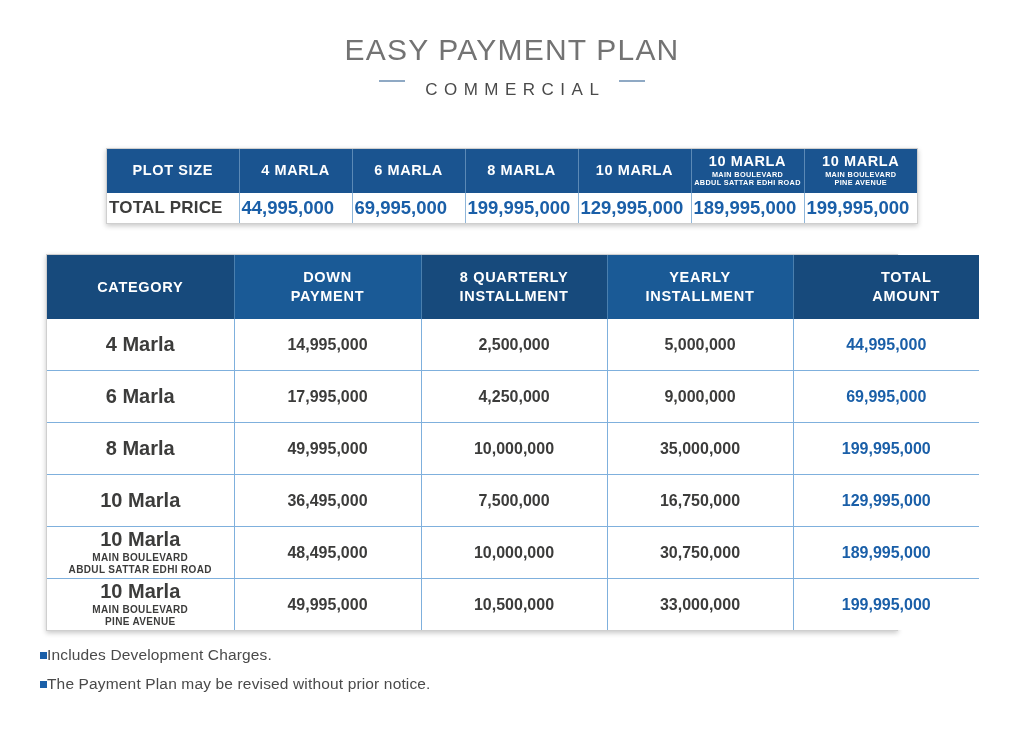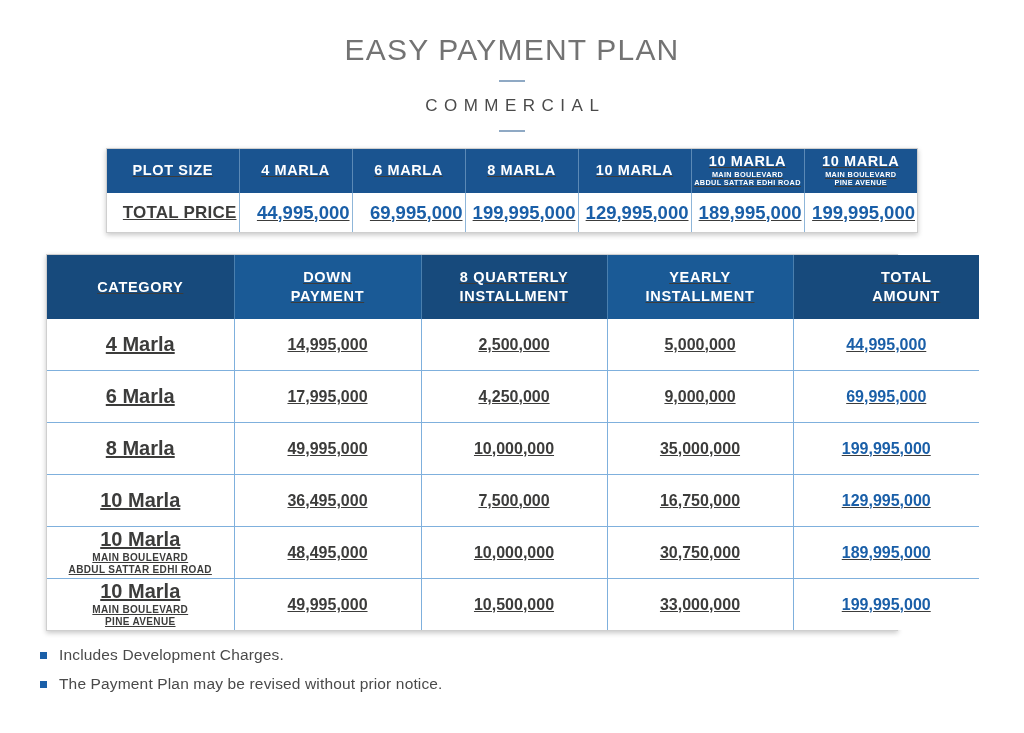--- a/index.html
+++ b/index.html
@@ -32,25 +32,23 @@
   .title-sub {
     font-size: 30px;
     font-weight: normal;
     color: #737373;
     letter-spacing: 1.2px;
     line-height: 1.0;
     margin-top: 13px;
   }
   .title-third-row {
     display: flex;
-    align-items: center;
     justify-content: center;
     gap: 14px;
     margin-top: 15px;
-    flex-direction: column;
   }
   .deco-dash {
     width: 26px;
     height: 2px;
     background: #8fa9c4;
     display: block;
   }
   .title-third {
     font-size: 17px;
     font-weight: normal;
@@ -58,21 +56,20 @@
     letter-spacing: 6.5px;
     text-indent: 6.5px;
   }
 
   
   .card {
     position: absolute;
     background: #84cc16;
     box-shadow: 0 2px 5px rgba(0,0,0,0.22);
     box-sizing: border-box;
-    text-decoration: underline;
   }
 
   
   .top-card {
     left: 106px;
     top: 148px;
     width: 812px;
     border: 1px solid #cfcfcf;
   }
   table.tbl {
@@ -96,22 +93,22 @@
   .top-card thead th:last-child { border-right: none; }
   .top-card thead th .sub {
     display: block;
     font-size: 7.3px;
     letter-spacing: 0.35px;
     font-weight: bold;
     margin-top: 1px;
     line-height: 1.18;
   }
   .top-card tbody td {
-    height: 39px;
-    text-align: right;
+    height: 30px;
+    text-align: left;
     vertical-align: middle;
     font-size: 18.5px;
     font-weight: bold;
     color: #1a5fa8;
     border-right: 1px solid #8fb6d9;
     background: #ffffff;
     padding: 0 2px;
     margin-top: 20px;
   }
   .top-card tbody td:last-child { border-right: none; }
@@ -178,21 +175,21 @@
   
   .notes {
     position: absolute;
     left: 40px;
     top: 645px;
     width: 700px;
   }
   .note-row {
     display: flex;
     align-items: flex-start;
-    gap: 12px;
+    gap: 0;
     margin-bottom: 8px;
   }
   .note-bullet {
     width: 7px;
     height: 7px;
     background: #1a5fa8;
     margin-top: 7px;
     flex: 0 0 auto;
   }
   .note-text {

